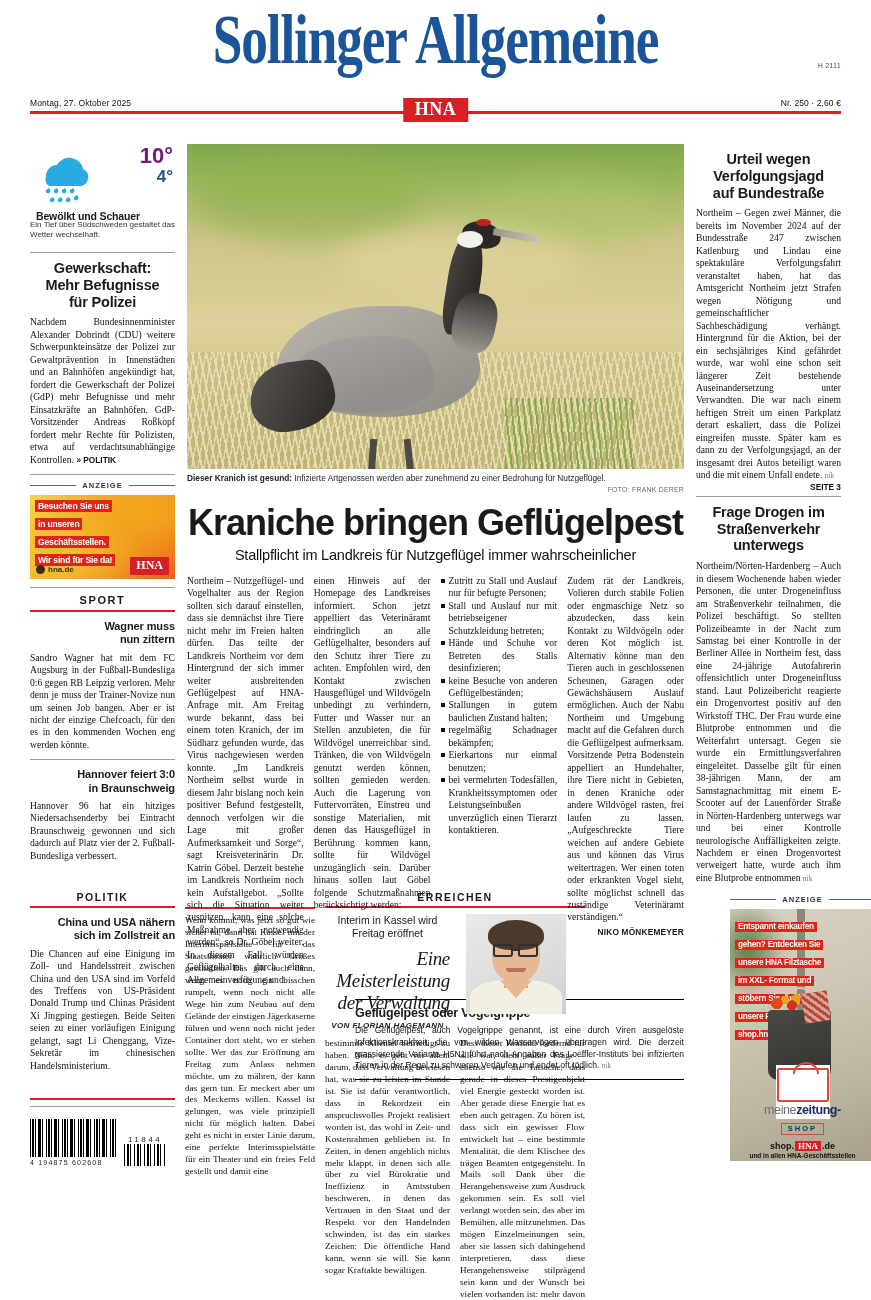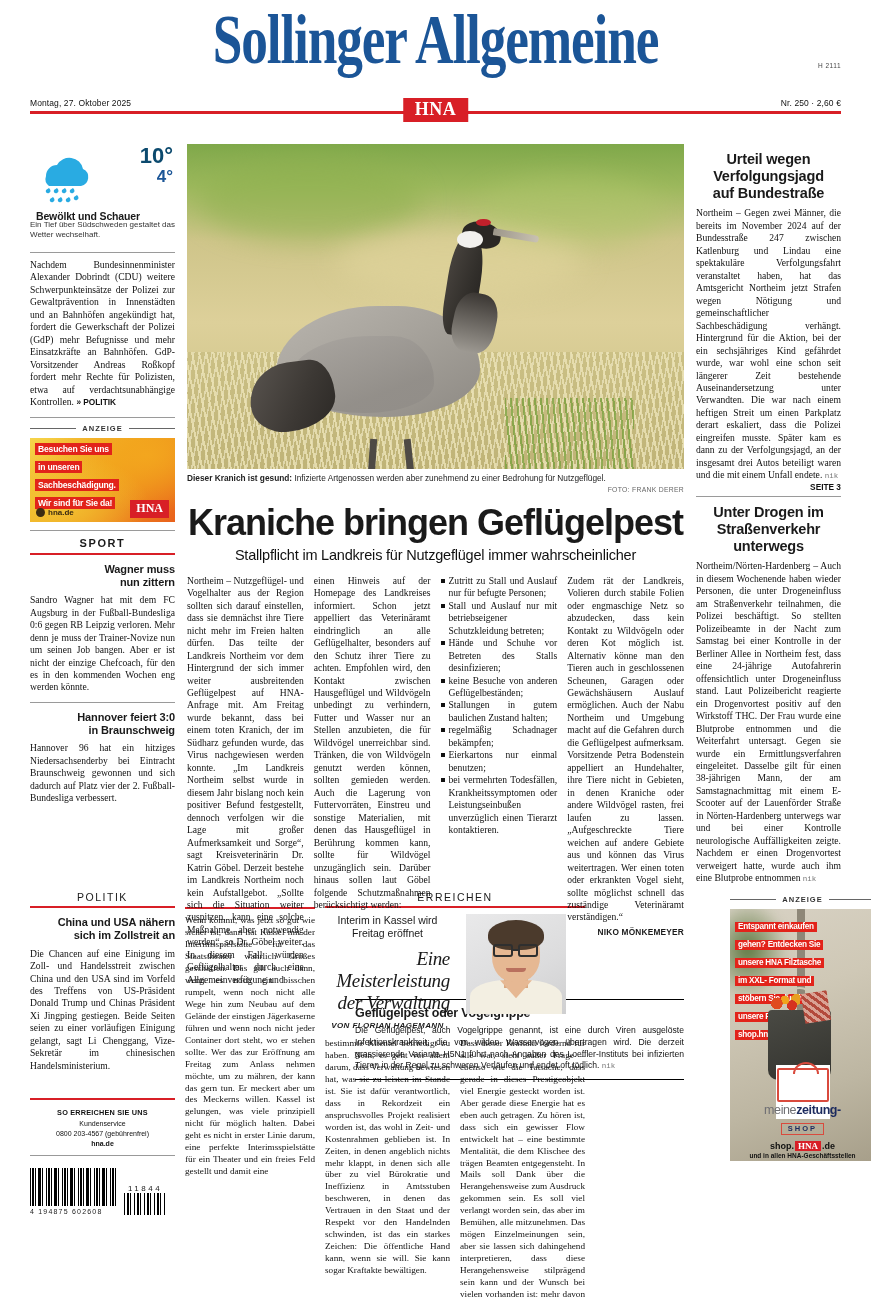--- a/index.html
+++ b/index.html
@@ -66,21 +66,21 @@
     margin-top: 28px;
     height: 737px;
   }
   .col-left  { width: 145px; }
   .col-right { width: 145px; }
 
   
   .weather { position: relative; height: 100px; }
   .w-icon { position: absolute; left: 2px; top: 4px; }
   .w-temps { position: absolute; right: 2px; top: 0; text-align: right; }
-  .w-hi { font-size: 22px; font-weight: bold; color: #0c4a6e; line-height: 1.05; }
+  .w-hi { font-size: 22px; font-weight: bold; color: #701a75; line-height: 1.05; }
   .w-lo { font-size: 17px; font-weight: bold; color: #1b5597; line-height: 1.2; }
   .w-head { position: absolute; left: 0; top: 66px; font-size: 10.5px; font-weight: bold; letter-spacing: -.15px; padding-left: 6px;}
   .w-desc { position: absolute; left: 0; top: 76px; font-size: 8px; line-height: 1.25; color: #333; }
 
   .hr-thin { border: 0; border-top: 1px solid #9a9a9a; margin: 8px 0 6px; }
   .hr-blk  { border: 0; border-top: 1px solid #000; margin: 7px 0 6px; }
 
   .kicker-head {
     font-size: 14.5px; font-weight: bold; text-align: center;
     line-height: 1.16; letter-spacing: -.2px; margin: 7px 0 6px;
@@ -90,21 +90,21 @@
     line-height: 1.2; letter-spacing: -.1px; margin: 8px 0 5px;
   }
   .body-serif {
     font-family: "Liberation Serif", serif;
     font-size: 9.6px; line-height: 1.30;
     text-align: justify; hyphens: auto;
     color: #111;
   }
   .ref { font-weight: bold; font-size: 8.3px; font-family: "Liberation Sans", sans-serif; }
   .ref-right { float: right; font-weight: bold; font-size: 8.3px; font-family: "Liberation Sans", sans-serif;}
-  .sig { color: #777; font-size: 7.5px; font-family: Liberation Mono, monospace; }
+  .sig { color: #777; font-size: 7.5px; font-family: Liberation Serif, serif; }
 
   
   .anzeige-label {
     display: flex; align-items: center; gap: 6px;
     font-size: 7.5px; font-weight: bold; letter-spacing: 1px;
     color: #333; margin: 4px 0 5px;
   }
   .anzeige-label::before, .anzeige-label::after {
     content: ""; flex: 1; height: 1px; background: #666;
   }
@@ -257,21 +257,21 @@
   .byline-right { text-align: right; font-size: 8.3px; font-weight: bold; letter-spacing: .2px; margin-top: 3px;}
 
   
   .bottom {
     display: grid;
     grid-template-columns: 145px 130px 125px 125px 125px 145px;
     column-gap: 10px;
     margin-top: 10px;
   }
   .sect-title {
-    text-align: center; font-size: 10.5px; font-weight: normal; letter-spacing: 1.5px;
+    text-align: center; font-size: 10.5px; font-weight: bold; letter-spacing: 1.5px;
   }
   .red-rule { height: 2.2px; background: #d81f26; margin-top: 3px; }
   .blk-rule { height: 1px; background: #111; margin-top: 3px; }
 
   .sp-kicker { font-size: 10.5px; text-align: center; line-height: 1.25; margin-top: 6px; }
   .sp-title {
     font-family: "Liberation Serif", serif; font-style: italic;
     font-size: 19px; text-align: right; line-height: 1.15; margin-top: 8px;
     letter-spacing: -.3px;
   }
@@ -436,33 +436,38 @@
           <div class="w-hi">10°</div>
           <div class="w-lo">4°</div>
         </div>
         <div class="w-head">Bewölkt und Schauer</div>
         <div class="w-desc">Ein Tief über Südschweden ge­staltet das Wetter wechselhaft.</div>
       </div>
 
       <hr class="hr-thin">
 
       <div>
+        <div class="kicker-head">
+          <span>Gewerkschaft:</span><br>
+          <span>Mehr Befugnisse</span><br>
+          <span>für Polizei</span>
+        </div>
         <div class="body-serif"><span>Nachdem Bundesinnenminister Alexander Dobrindt (CDU) weitere Schwerpunkteinsätze der Polizei zur Gewaltprävention in Innenstädten und an Bahnhöfen angekündigt hat, fordert die Gewerkschaft der Polizei (GdP) mehr Befugnisse und mehr Einsatzkräfte an Bahnhöfen. GdP-Vorsitzender Andreas Roßkopf fordert mehr Rechte für Polizisten, etwa auf verdachtsunabhängige Kontrollen.</span>
           <span class="ref">» POLITIK</span>
         </div>
       </div>
 
       <hr class="hr-thin">
 
       <div>
         <div class="anzeige-label">ANZEIGE</div>
         <div class="ad-orange">
           <div class="line">Besuchen Sie uns</div><br>
           <div class="line">in unseren</div><br>
-          <div class="line">Sachbeschädigung.</div><br>
+          <div class="line">Geschäftsstellen.</div><br>
           <div class="line">Wir sind für Sie da!</div>
           <div class="urlrow">
             <span class="globe"></span>
             <span>hna.de</span>
           </div>
           <div class="hna-sm">HNA</div>
         </div>
       </div>
 
       <hr class="hr-thin">
@@ -572,21 +577,21 @@
 Später kam es dann zu der Verfolgungsjagd, an der insgesamt drei Autos beteiligt waren und die mit einem Unfall endete.</span>
           <span class="sig">nik</span>
           <span class="ref-right">SEITE 3</span>
         </div>
       </div>
 
       <hr class="hr-thin" style="clear:both;margin-top:14px;">
 
       <div>
         <div class="kicker-head">
-          <span>Unter Drogen im</span><br>
+          <span>Frage Drogen im</span><br>
           <span>Straßenverkehr</span><br>
           <span>unterwegs</span>
         </div>
         <div class="body-serif"><span>Northeim/Nörten-Hardenberg – Auch in diesem Wochenende haben wieder Personen, die unter Drogeneinfluss am Straßenverkehr teilnahmen, die Polizei beschäftigt. So stellten Polizeibeamte in der Nacht zum Samstag bei einer Kontrolle in der Berliner Allee in Northeim fest, dass eine 24-jährige Autofahrerin offensichtlich unter Drogeneinfluss stand. Laut Polizeibericht reagierte ein Drogenvortest positiv auf den Wirkstoff THC. Der Frau wurde eine Blutprobe entnommen und die Weiterfahrt untersagt. Gegen sie wurde ein Ermittlungsverfahren eingeleitet.
 Dasselbe gilt für einen 38-jährigen Mann, der am Samstagnachmittag mit einem E-Scooter auf der Lauenförder Straße in Nörten-Hardenberg unterwegs war und bei einer Kontrolle neurologische Auffälligkeiten zeigte. Nachdem er einen Drogenvortest verweigert hatte, wurde auch ihm eine Blutprobe entnommen</span>
           <span class="sig">nik</span>
         </div>
       </div>
     </div>
   </div>
@@ -595,26 +600,20 @@
 
     <div>
       <div class="sect-title">POLITIK</div>
       <div class="red-rule"></div>
       <div class="sub-head">
         <span>China und USA nähern</span><br>
         <span>sich im Zollstreit an</span>
       </div>
       <div class="body-serif">Die Chancen auf eine Einigung im Zoll- und Handelsstreit zwischen China und den USA sind im Vorfeld des Treffens von US-Präsident Donald Trump und Chinas Präsident Xi Jingping gestiegen. Beide Seiten seien zu einer vorläufigen Einigung gelangt, sagt Li Chenggang, Vize-Sekretär im chinesischen Handelsministerium.</div>
       <div class="red-rule" style="margin-top:26px;"></div>
-      <div class="contact">
-        <div class="c-t">SO ERREICHEN SIE UNS</div>
-        <div>Kundenservice</div>
-        <div>0800 203-4567 (gebührenfrei)</div>
-        <div class="c-u">hna.de</div>
-      </div>
       <div class="blk-rule" style="margin-top:6px;background:#999;"></div>
       <div class="barcode-wrap">
         <div>
           <div class="barcode"></div>
           <div class="barcode-num">4  194875  602608</div>
         </div>
         <div>
           <div class="barcode-sm-num">11844</div>
           <div class="barcode-sm"></div>
         </div>

